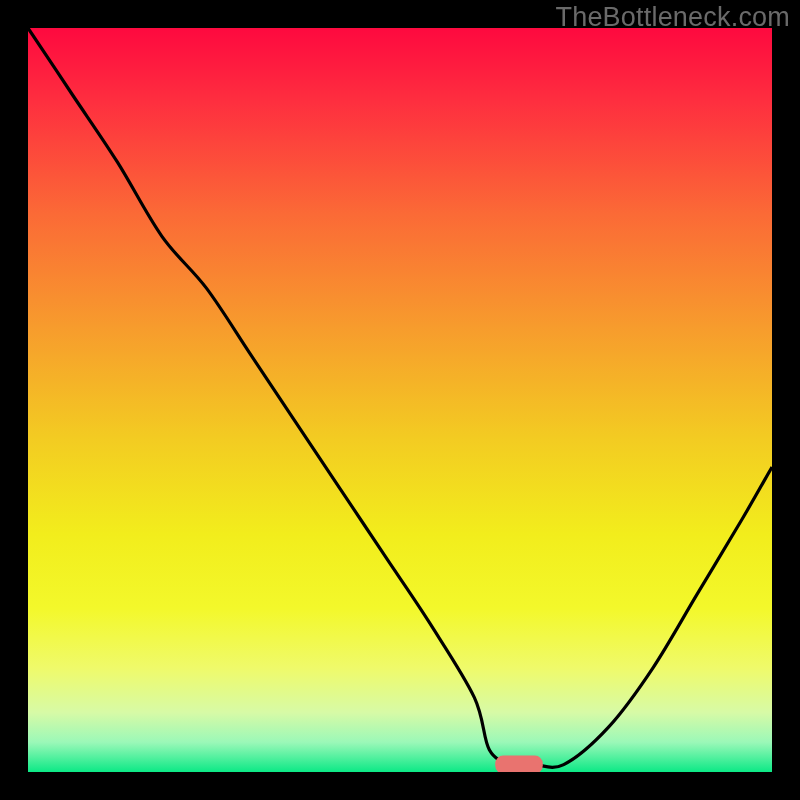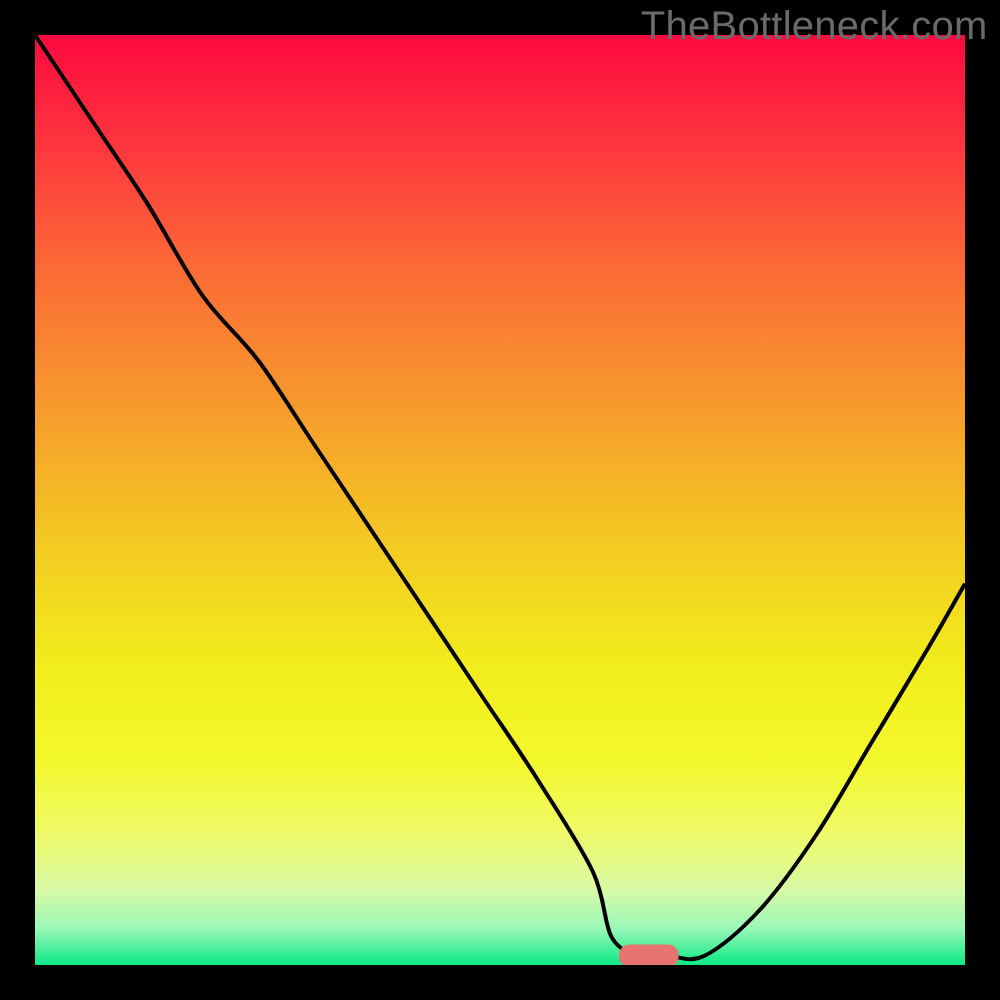--- a/index.html
+++ b/index.html
@@ -14,21 +14,21 @@
     position: relative;
     width: 800px;
     height: 800px;
     background: #000000;
   }
   .watermark {
     position: absolute;
     top: 2px;
     right: 10px;
     color: #6a6a6a;
-    font-size: 32px;
+    font-size: 27px;
     font-weight: 400;
     letter-spacing: 0.2px;
     z-index: 10;
   }
   .plot-frame {
     position: absolute;
     left: 28px;
     top: 28px;
     width: 744px;   
     height: 744px;

